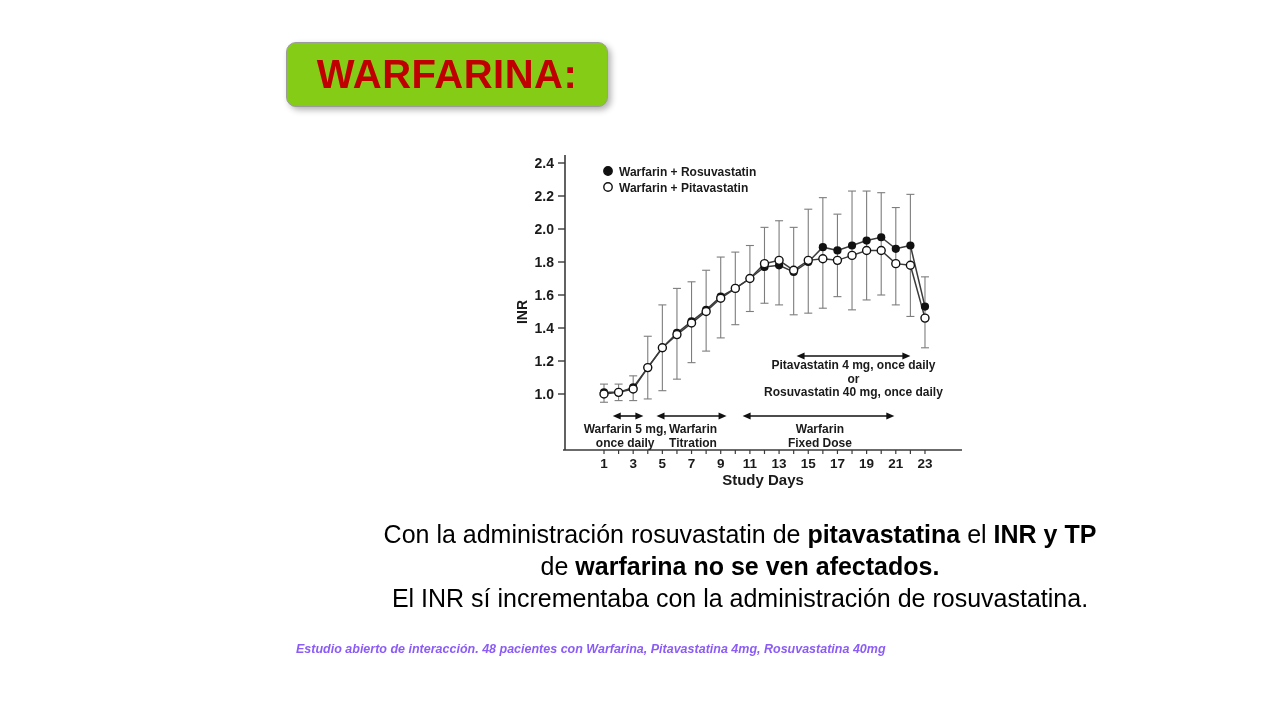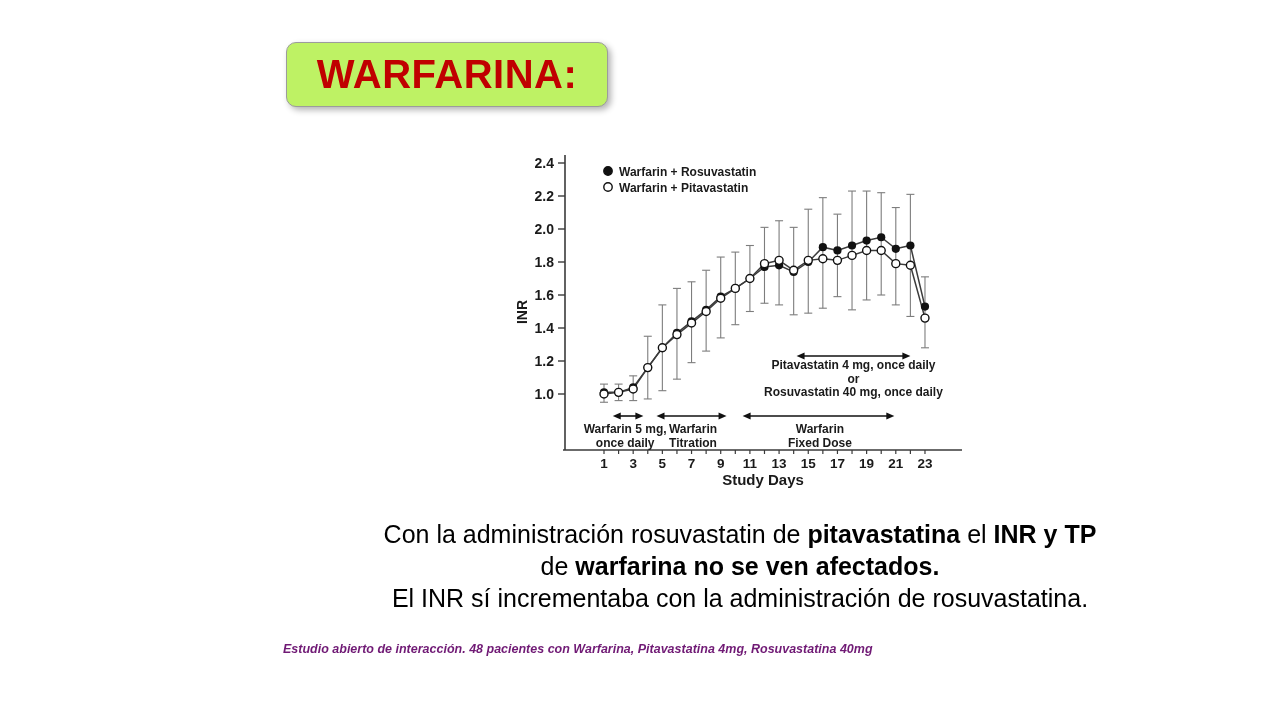--- a/index.html
+++ b/index.html
@@ -2,21 +2,21 @@
 <html><head>
 <meta charset="utf-8">
 <style>
   html,body{margin:0;padding:0;background:#fff;}
   .slide{
     position:relative;width:1280px;height:720px;background:#ffffff;overflow:hidden;
     font-family:"Liberation Sans", sans-serif;
   }
   .title-box{
     position:absolute;left:286px;top:42px;width:320px;height:63px;
-    background:#bef264;border:1.5px solid #9c9c9c;border-radius:10px;
+    background:#84cc16;border:1.5px solid #9c9c9c;border-radius:10px;
     box-shadow:3px 3px 6px rgba(0,0,0,0.30);
     display:flex;align-items:center;justify-content:center;
   }
   .title-box span{
     font-size:40px;font-weight:bold;letter-spacing:0.5px;
   }
   .chart-wrap{position:absolute;left:505px;top:140px;width:470px;height:360px;}
   .chart-wrap svg text{font-family:"Liberation Sans", sans-serif;}
   .summary{
     position:absolute;left:100px;top:518px;width:1280px;text-align:center;
@@ -240,18 +240,18 @@
         <text x="348.48900000000003" y="256" text-anchor="middle" font-size="12" font-weight="bold" fill="#1a1a1a">Rosuvastatin 40 mg, once daily</text>
       </svg>
   </div>
 
   <div class="summary">
     <div><span>Con la administración rosuvastatin de </span><span class="b">pitavastatina</span><span> el </span><span class="b">INR y TP</span></div>
     <div><span>de </span><span class="b">warfarina no se ven afectados.</span></div>
     <div>El INR sí incrementaba con la administración de rosuvastatina.</div>
   </div>
 
-  <div class="footnotes" style="color: #701a75;">
+  <div class="footnotes" style="color: #8b5cf6; margin-left: 13px;">
     <div>Estudio abierto de interacción. 48 pacientes con Warfarina, Pitavastatina 4mg, Rosuvastatina 40mg</div>
     <div class="gap"></div>
   </div>
 
 </div>
 
 </body></html>

